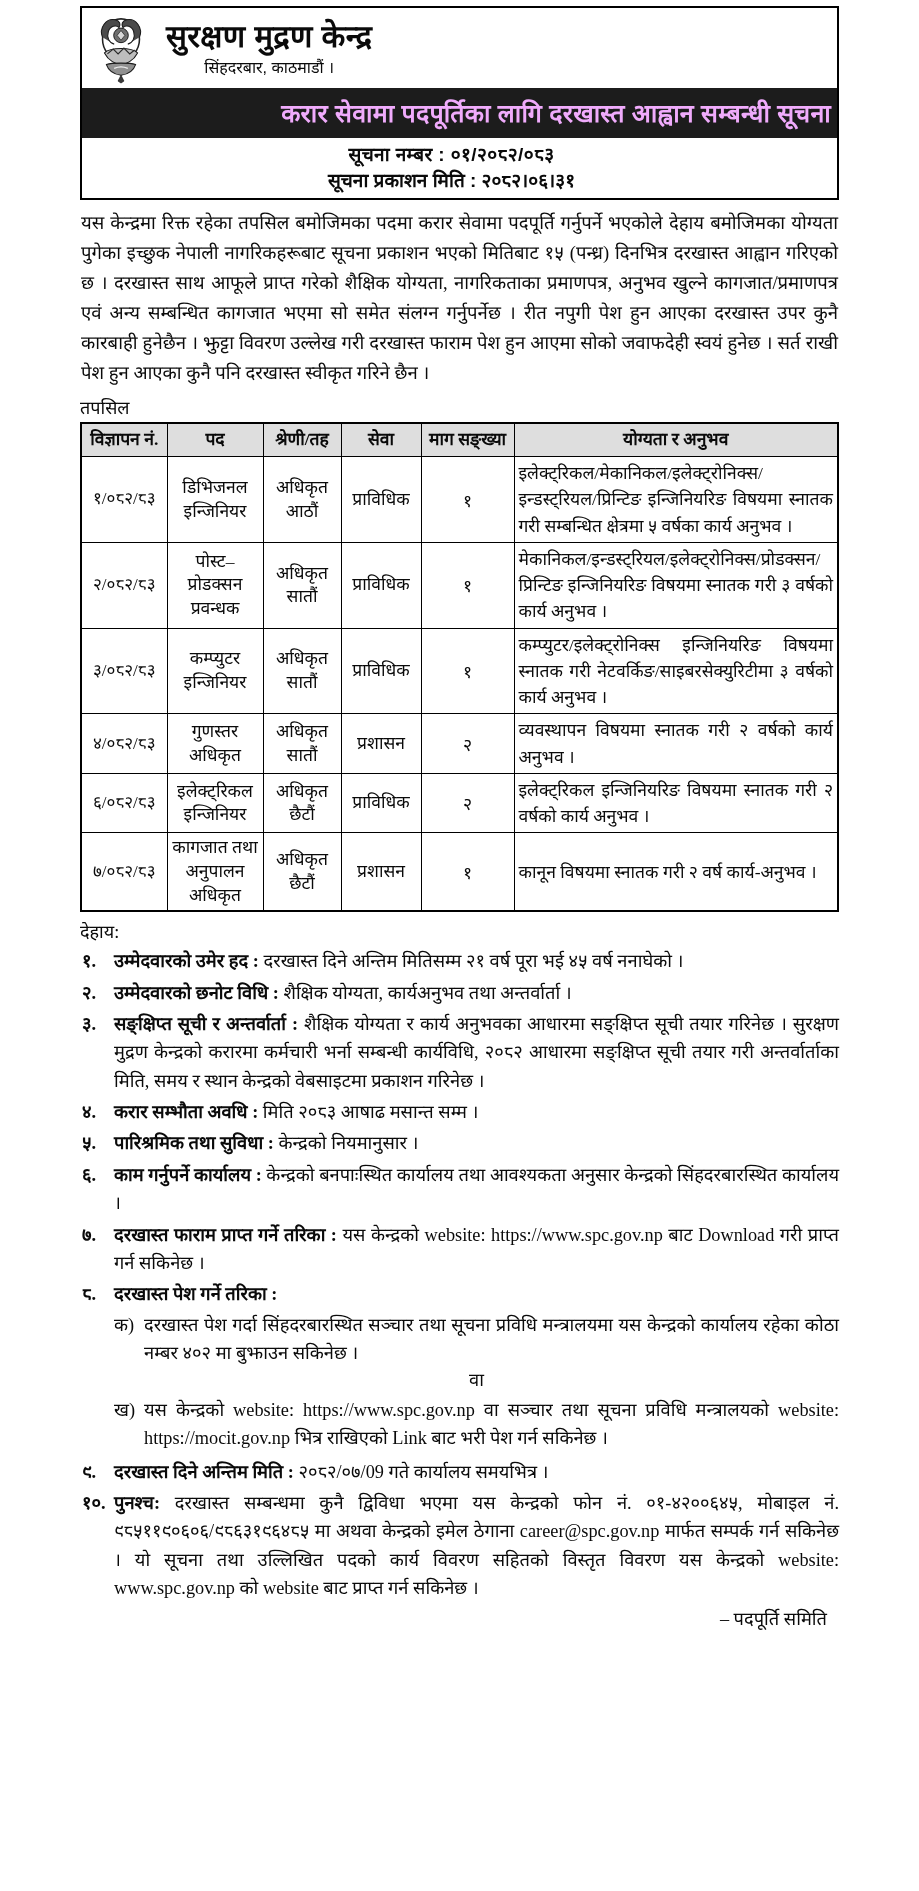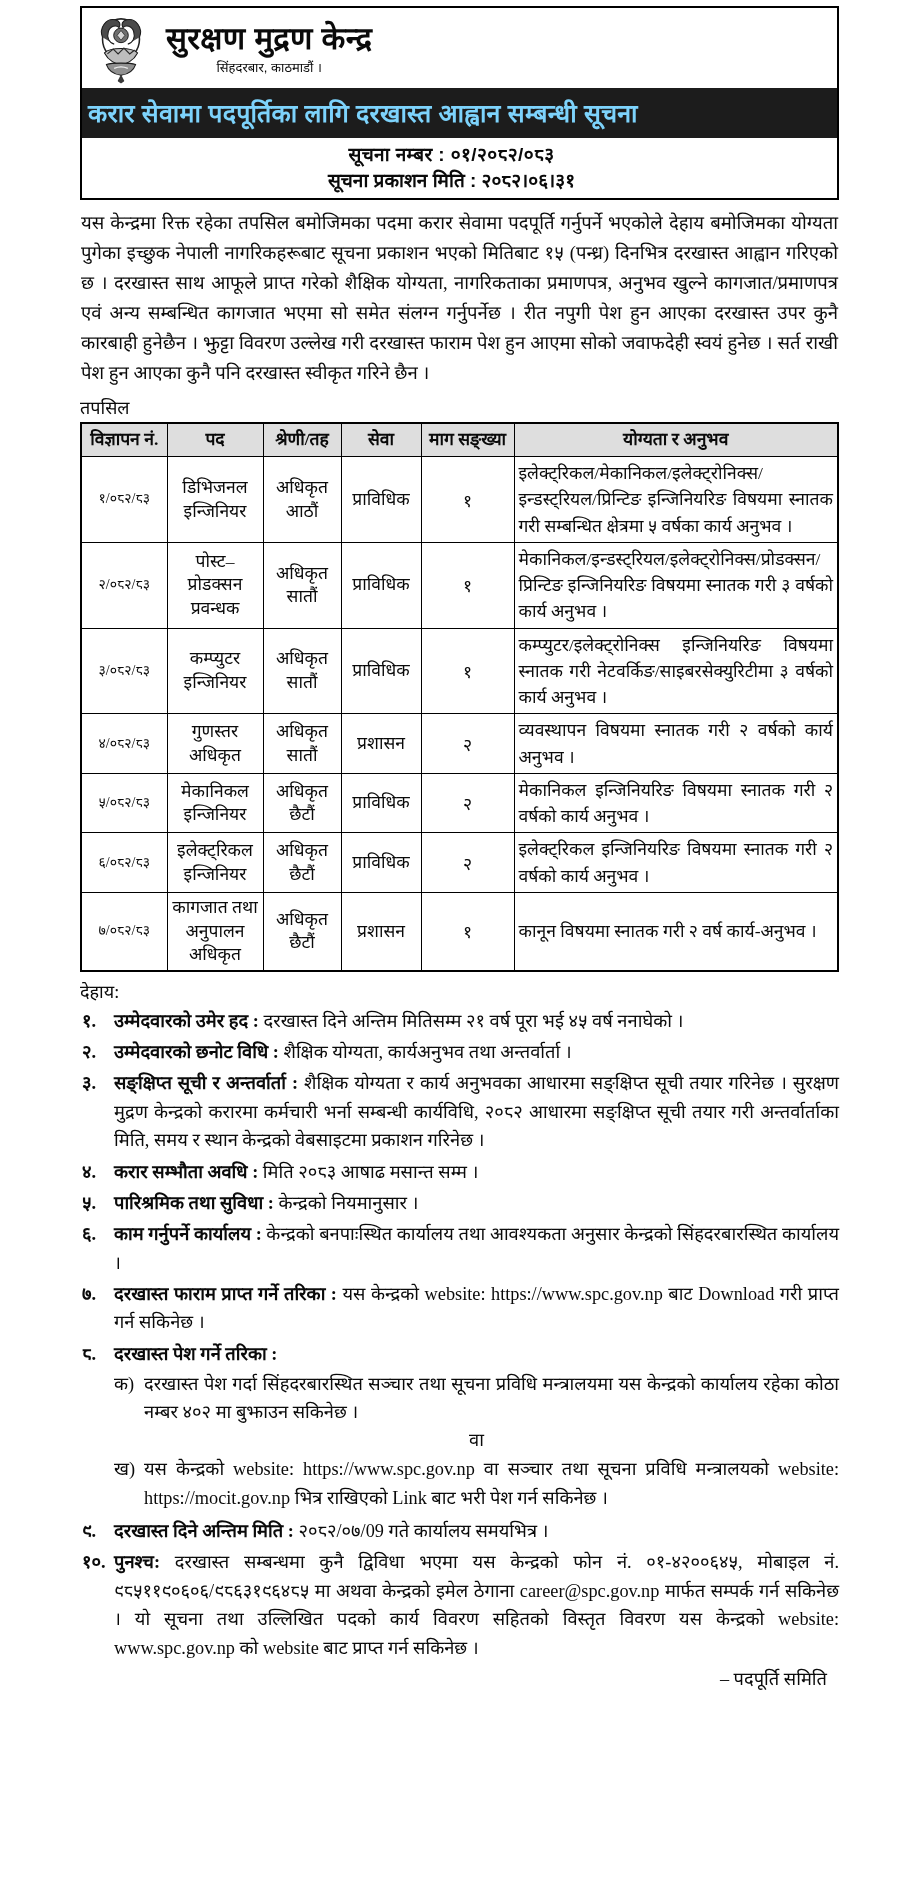--- a/index.html
+++ b/index.html
@@ -48,29 +48,29 @@
   .lh-text { text-align: center; }
   .org-name {
     font-family: "Liberation Sans", "DejaVu Sans", sans-serif;
     font-size: 31px;
     font-weight: bold;
     line-height: 1.15;
     letter-spacing: 0.3px;
   }
   .org-addr {
     font-family: "Liberation Sans", "DejaVu Sans", sans-serif;
-    font-size: 13px;
+    font-size: 16px;
     font-weight: normal;
     line-height: 1.3;
     margin-top: 4px;
   }
   .banner {
     background: #1c1c1c;
-    color: #7dd3fc;
-    text-align: left;
+    color: #f0abfc;
+    text-align: right;
     font-family: "Liberation Sans", "DejaVu Sans", sans-serif;
     font-size: 25px;
     font-weight: bold;
     padding: 7px 6px 9px 6px;
     letter-spacing: 0.2px;
     border-left: 2px solid #000;
     border-right: 2px solid #000;
   }
   .meta-block {
     border: 2px solid #000;
@@ -126,21 +126,21 @@
   table.vac thead th {
     background: #dedede;
     font-size: 17.5px;
     font-weight: bold;
     text-align: center;
     padding: 5px 3px 6px 3px;
     line-height: 1.2;
   }
   td.c-adno {
     text-align: center;
-    font-size: 14px;
+    font-size: 17px;
     line-height: 1.3;
     white-space: nowrap;
   }
   td.c-post, td.c-level, td.c-service {
     text-align: center;
     font-size: 17.5px;
     line-height: 1.35;
   }
   td.c-count {
     text-align: center;
@@ -310,28 +310,20 @@
           </tr>
           <tr>
             <td class="c-adno">४/०८२/८३</td>
             <td class="c-post">गुणस्तर अधिकृत</td>
             <td class="c-level">अधिकृत सातौं</td>
             <td class="c-service">प्रशासन</td>
             <td class="c-count">२</td>
             <td class="c-qual">व्यवस्थापन विषयमा स्नातक गरी २ वर्षको कार्य अनुभव ।</td>
           </tr>
           <tr>
-            <td class="c-adno">५/०८२/८३</td>
-            <td class="c-post">मेकानिकल इन्जिनियर</td>
-            <td class="c-level">अधिकृत छैटौं</td>
-            <td class="c-service">प्राविधिक</td>
-            <td class="c-count">२</td>
-            <td class="c-qual">मेकानिकल इन्जिनियरिङ विषयमा स्नातक गरी २ वर्षको कार्य अनुभव ।</td>
-          </tr>
-          <tr>
             <td class="c-adno">६/०८२/८३</td>
             <td class="c-post">इलेक्ट्रिकल इन्जिनियर</td>
             <td class="c-level">अधिकृत छैटौं</td>
             <td class="c-service">प्राविधिक</td>
             <td class="c-count">२</td>
             <td class="c-qual">इलेक्ट्रिकल इन्जिनियरिङ विषयमा स्नातक गरी २ वर्षको कार्य अनुभव ।</td>
           </tr>
           <tr>
             <td class="c-adno">७/०८२/८३</td>
             <td class="c-post">कागजात तथा अनुपालन अधिकृत</td>

